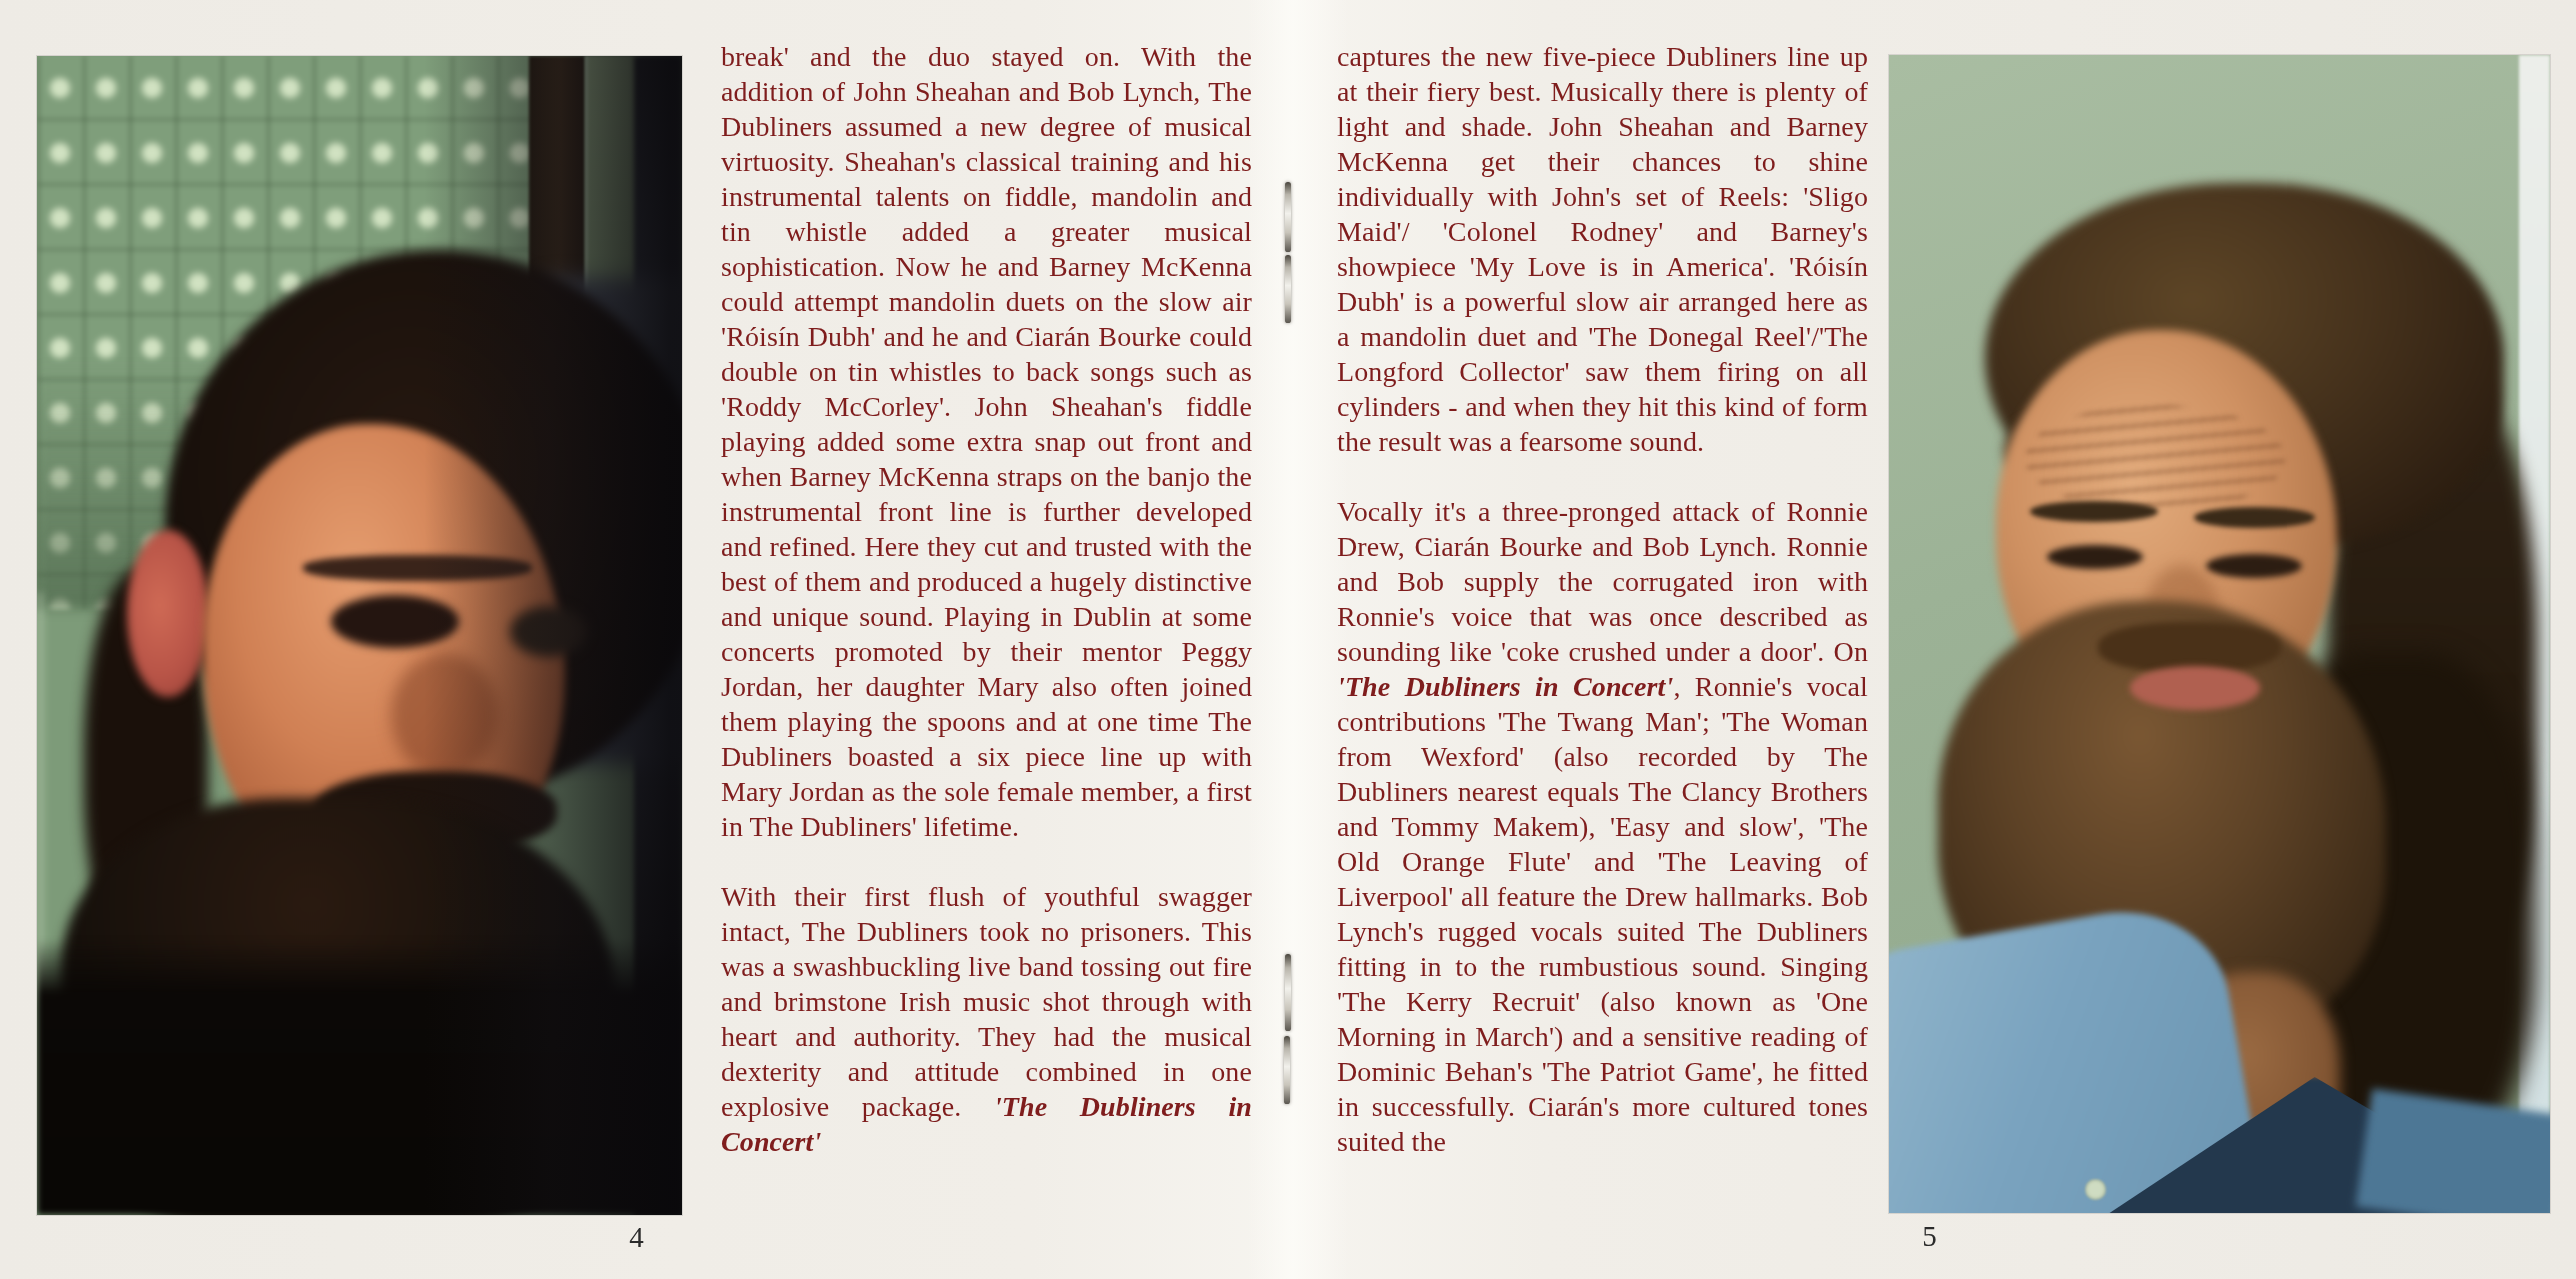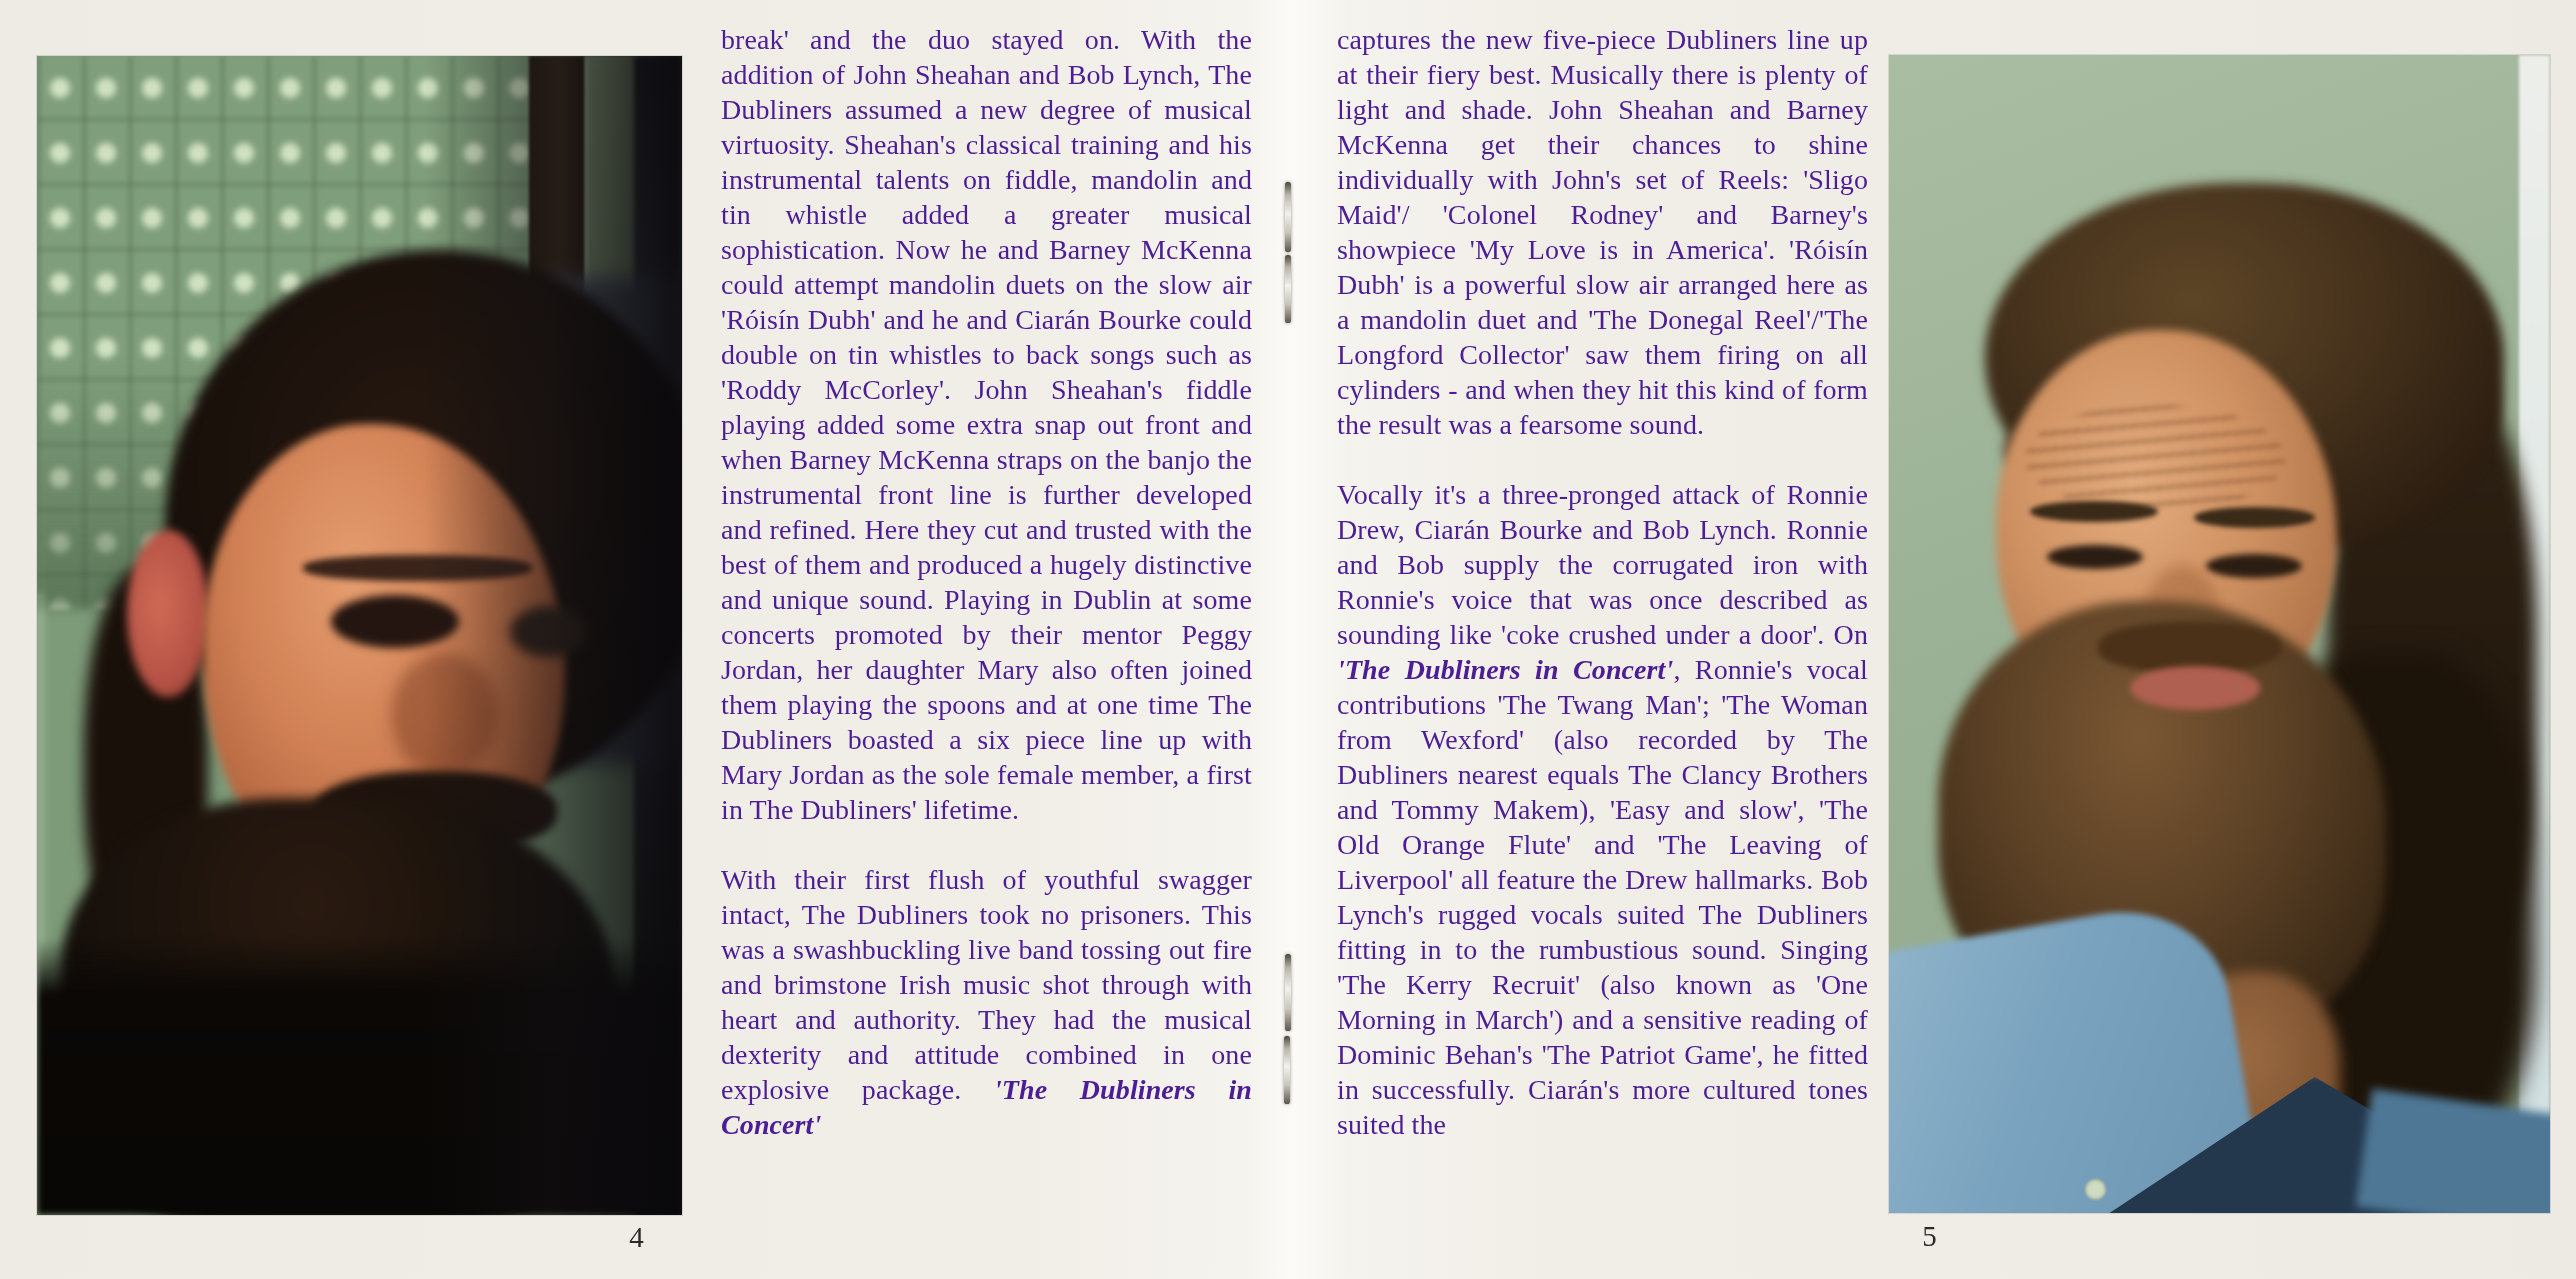--- a/index.html
+++ b/index.html
@@ -80,21 +80,21 @@
     clip-path:polygon(0 100%,52% 0,100% 82%,100% 100%);background:#23384d;filter:blur(2.6px);}
   .rp-shirtR{left:474px;top:1047px;width:200px;height:119px;background:#4d7795;transform:rotate(8deg);filter:blur(4.3px);}
   .rp-button{left:196px;top:1124px;width:21.3px;height:21.3px;border-radius:50%;background:#cfdcc2;box-shadow:inset 0 0 3.4px #77866e;filter:blur(0.9px);}
   
   #fold-highlight{position:absolute;left:1247px;top:0;width:102px;height:1279px;
     background:linear-gradient(90deg,rgba(255,255,255,0) 0%,rgba(253,252,248,0.85) 45%,rgba(255,255,255,0) 100%);}
   .staple-seg{position:absolute;width:6px;border-radius:2.6px;
     background:linear-gradient(180deg,#4a463e 0%,#b8b4aa 18%,#f2f1ec 45%,#c9c5bb 72%,#5b5750 100%);
     box-shadow:0 0 3.4px rgba(60,55,45,0.55);}
   
-  .text-col{position:absolute;top:22px;width:531px;color:#4c1d95;font-size:28px;line-height:35px;
+  .text-col{position:absolute;top:39px;width:531px;color:#7f1d1d;font-size:28px;line-height:35px;
     text-align:justify;letter-spacing:0.1px;}
   #col-left{left:721px;}
   #col-right{left:1337px;}
   .text-col p{margin:0 0 35px 0;}
   .text-col p:last-child{margin-bottom:16px;}
   .run{font-weight:normal;font-style:normal;}
   .run-b{font-weight:normal;}
   .run-bi{font-weight:bold;font-style:italic;}
   .page-number{position:absolute;width:51px;text-align:center;font-size:29px;color:#2b2b2b;}
   #page-num-4{left:611px;top:1221px;}

